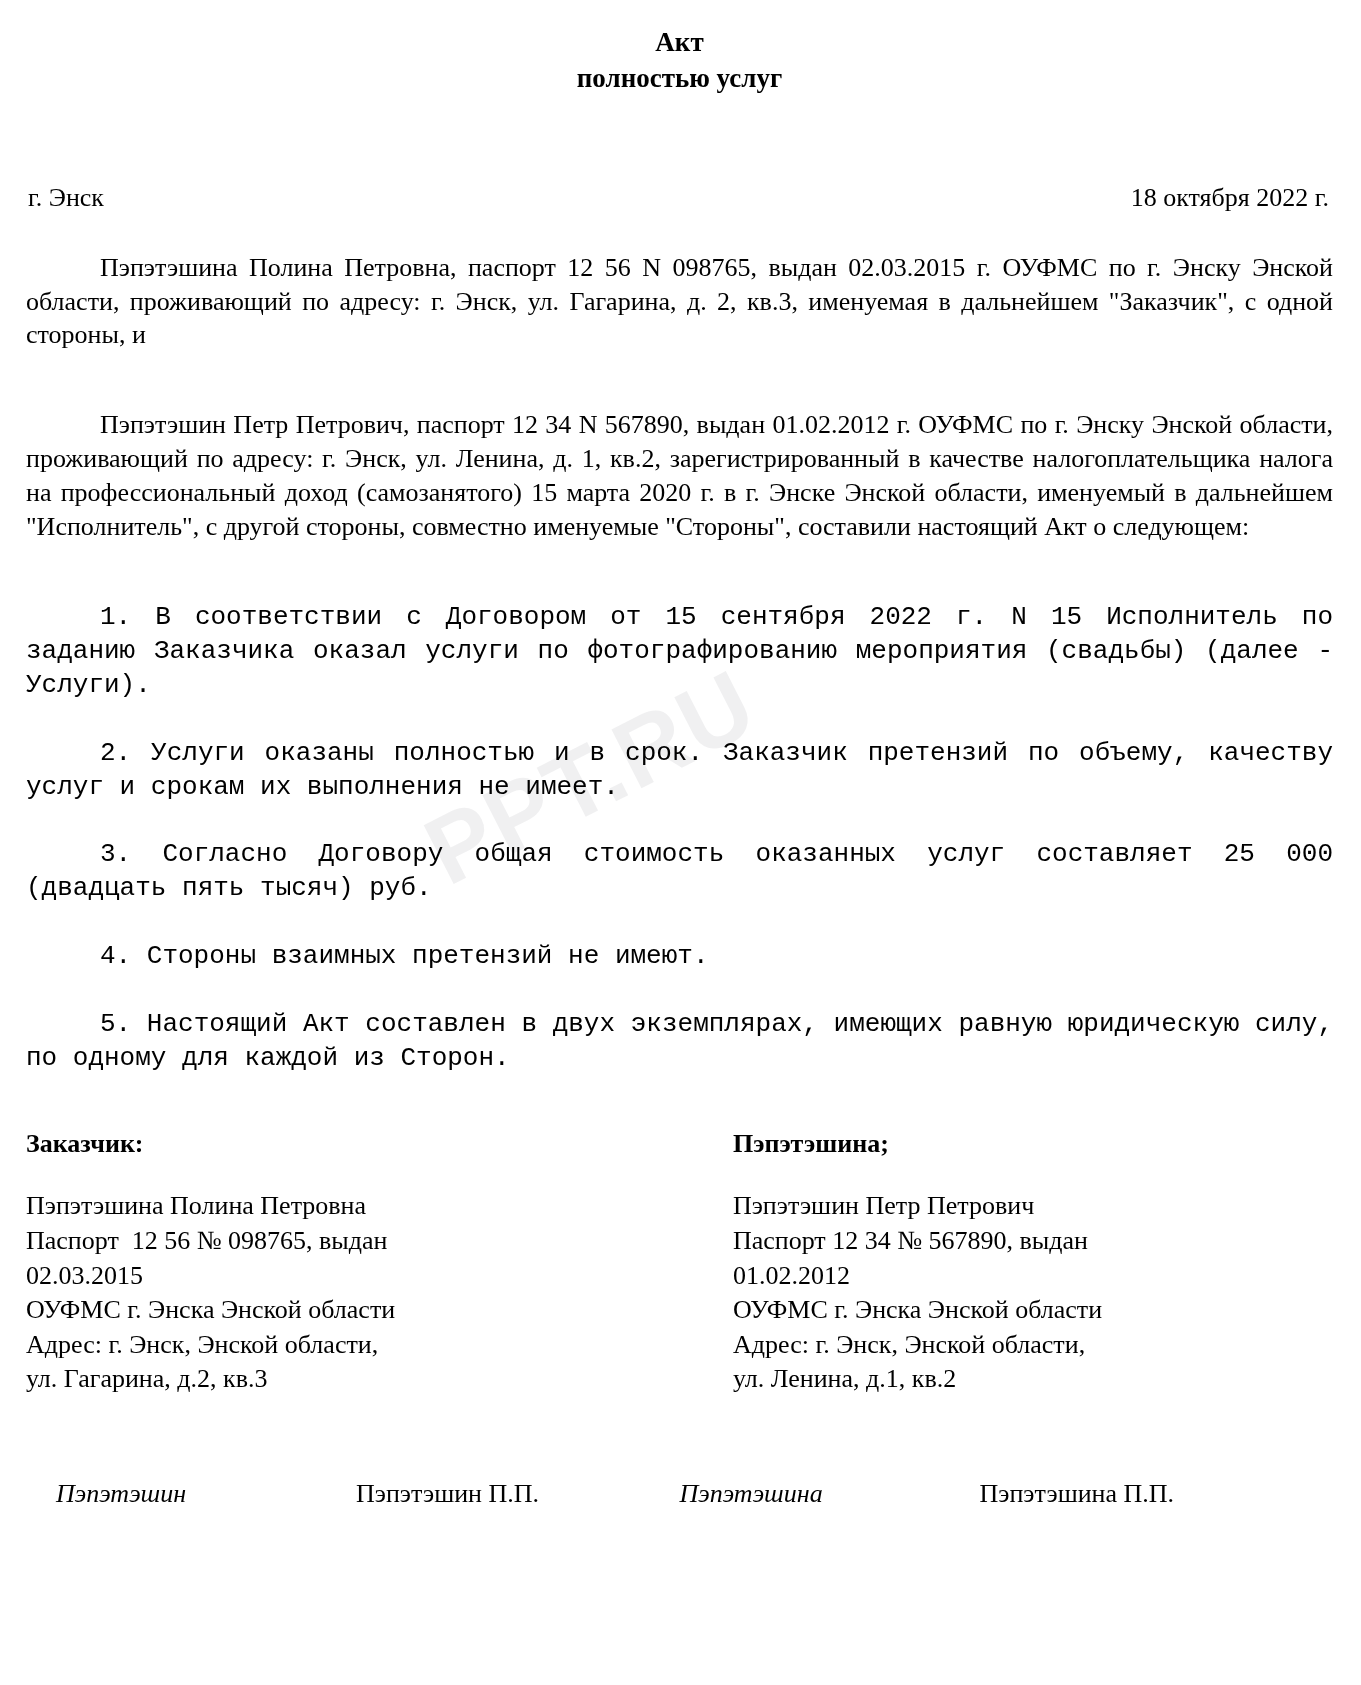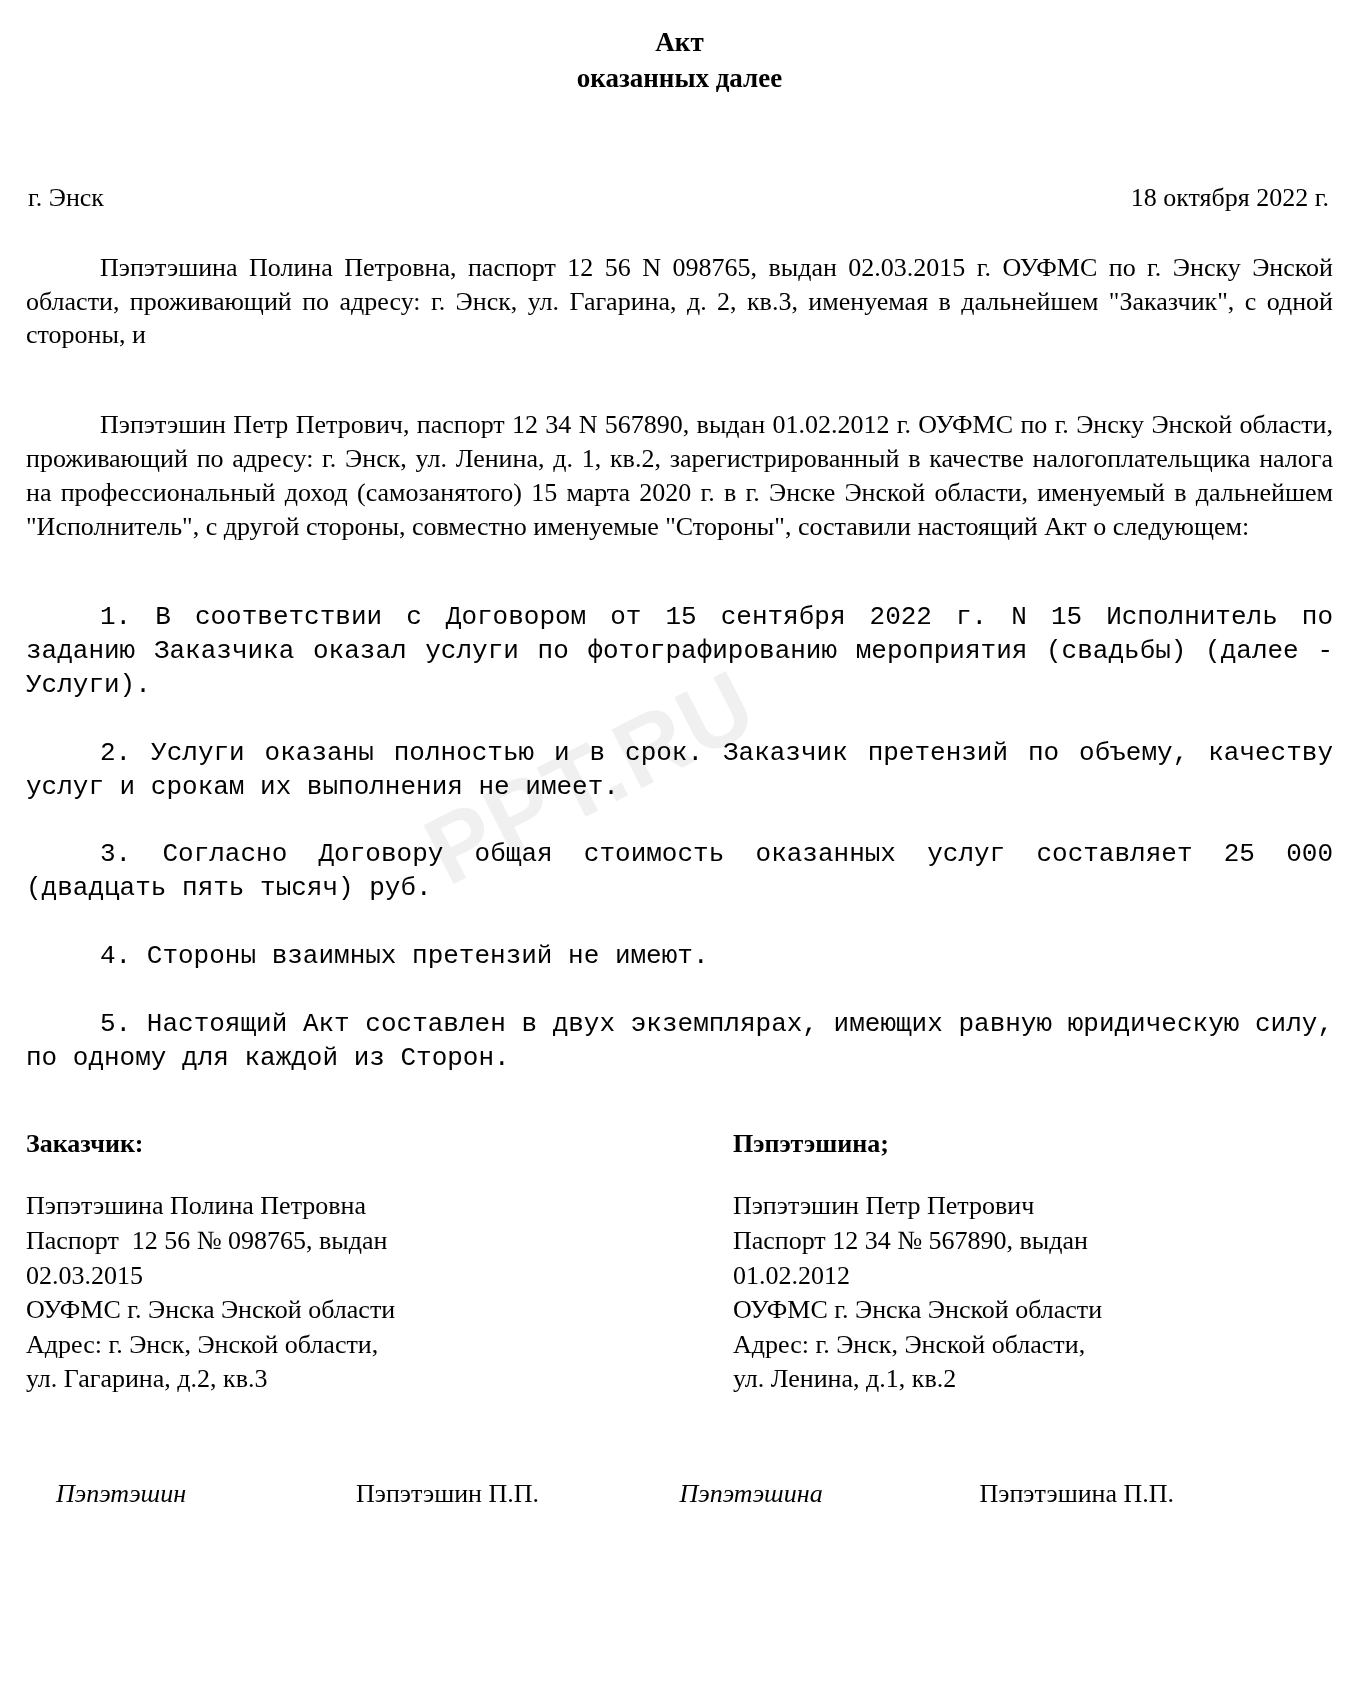--- a/index.html
+++ b/index.html
@@ -113,21 +113,21 @@
 <body>
 
 <div id="page">
 
   <div class="watermark">PPT.RU</div>
 
   <div class="content">
 
     <div class="title-block">
       <span>Акт</span>
-      <span class="title-line2">оказанных далее</span>
+      <span class="title-line2">полностью услуг</span>
     </div>
 
     <div class="meta-row">
       <div>г. Энск</div>
       <div>18 октября 2022 г.</div>
     </div>
 
     <p class="para first">Пэпэтэшина Полина Петровна, паспорт 12 56 N 098765, выдан 02.03.2015 г. ОУФМС по г. Энску Энской области, проживающий по адресу: г. Энск, ул. Гагарина, д. 2, кв.3, именуемая в дальнейшем "Заказчик", с одной стороны, и</p>
 
     <p class="para second">Пэпэтэшин Петр Петрович, паспорт 12 34 N 567890, выдан 01.02.2012 г. ОУФМС по г. Энску Энской области, проживающий по адресу: г. Энск, ул. Ленина, д. 1, кв.2, зарегистрированный в качестве налогоплательщика налога на профессиональный доход (самозанятого) 15 марта 2020 г. в г. Энске Энской области, именуемый в дальнейшем "Исполнитель", с другой стороны, совместно именуемые "Стороны", составили настоящий Акт о следующем:</p>

